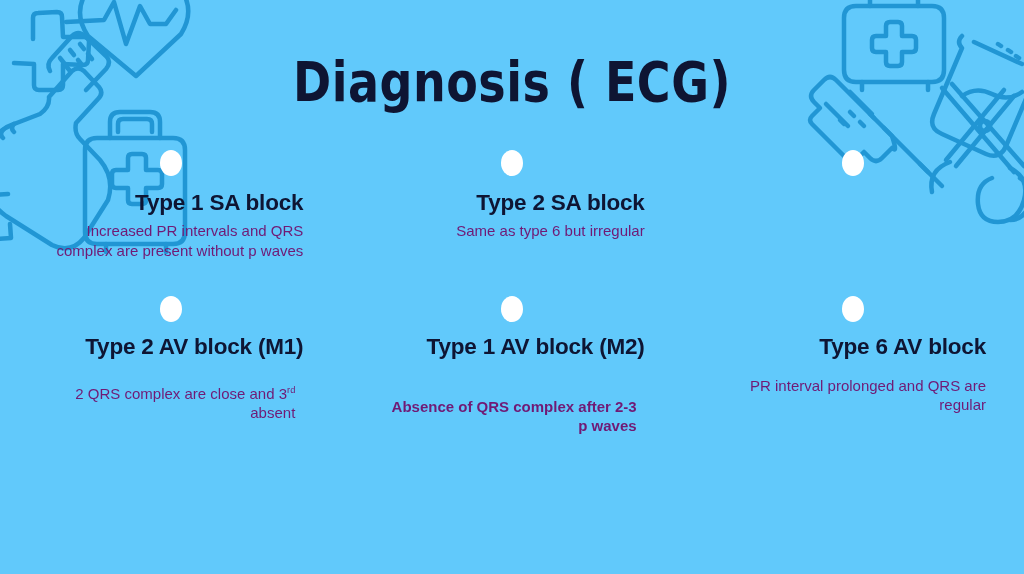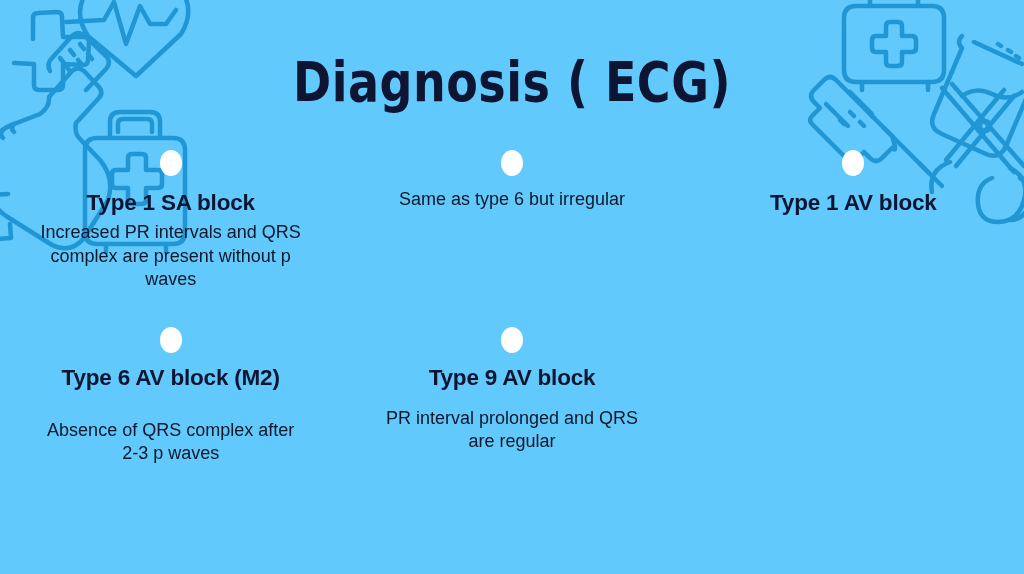--- a/index.html
+++ b/index.html
@@ -41,21 +41,21 @@
     width:1024px;
     z-index:2;
     display:grid;
     grid-template-columns:repeat(3, 1fr);
     grid-template-rows:auto auto;
     row-gap:0px;
   }
   .card {
     position:relative;
     padding:0 38px;
-    text-align:center;
+    text-align:right;
   }
   .card.r2 { padding-top:36px; }
 
   .bullet {
     display:block;
     width:22px; height:26px;
     border-radius:50%;
     background:#ffffff;
     margin:0 auto 12px auto;
   }
@@ -63,28 +63,28 @@
 
   .card-title {
     color:#0e1533;
     font-weight:700;
     font-size:22.5px;
     line-height:1.30;
     letter-spacing:-0.2px;
     margin-bottom:4px;
   }
   .card-body {
-    color:#0f172a;
-    font-size:18px;
+    color:#701a75;
+    font-size:15px;
     line-height:1.30;
     font-weight:400;
   }
   .card.r2 .card-body { margin-top:14px; }
   .card.c3.r2 .card-body { }
-  .card.c2.r2 .card-body { margin-top:26px; }
+  .card.c2.r2 .card-body { margin-top:35px;font-weight:bold; }
   .card.c1.r2 .card-body { margin-top:22px; }
   .card.c1.r2 .card-body,
   .card.c2.r2 .card-body { padding:0 8px; }
 
   sup { font-size:0.62em; vertical-align:super; line-height:0; }
 </style>
 </head>
 <body>
 
 <svg class="deco" viewBox="0 0 1024 574">
@@ -156,34 +156,39 @@
 <div class="grid">
 
   <div class="card c1 r1">
     <span class="bullet"></span>
     <div class="card-title">Type 1 SA block</div>
     <div class="card-body">Increased PR intervals and QRS complex are present without p waves</div>
   </div>
 
   <div class="card c2 r1">
     <span class="bullet"></span>
+    <div class="card-title">Type 2 SA block</div>
     <div class="card-body">Same as type 6 but irregular</div>
   </div>
 
   <div class="card c3 r1">
     <span class="bullet"></span>
-    <div class="card-title">Type 1 AV block</div>
   </div>
 
+  <div class="card c1 r2">
+    <span class="bullet"></span>
+    <div class="card-title">Type 2 AV block (M1)</div>
+    <div class="card-body"><span>2 QRS complex are close and 3</span><sup>rd</sup><span> absent</span></div>
+  </div>
 
   <div class="card c2 r2">
     <span class="bullet"></span>
-    <div class="card-title">Type 6 AV block (M2)</div>
+    <div class="card-title">Type 1 AV block (M2)</div>
     <div class="card-body">Absence of QRS complex after 2-3 p waves</div>
   </div>
 
   <div class="card c3 r2">
     <span class="bullet"></span>
-    <div class="card-title">Type 9 AV block</div>
+    <div class="card-title">Type 6 AV block</div>
     <div class="card-body">PR interval prolonged and QRS are regular</div>
   </div>
 
 </div>
 
 </body></html>

